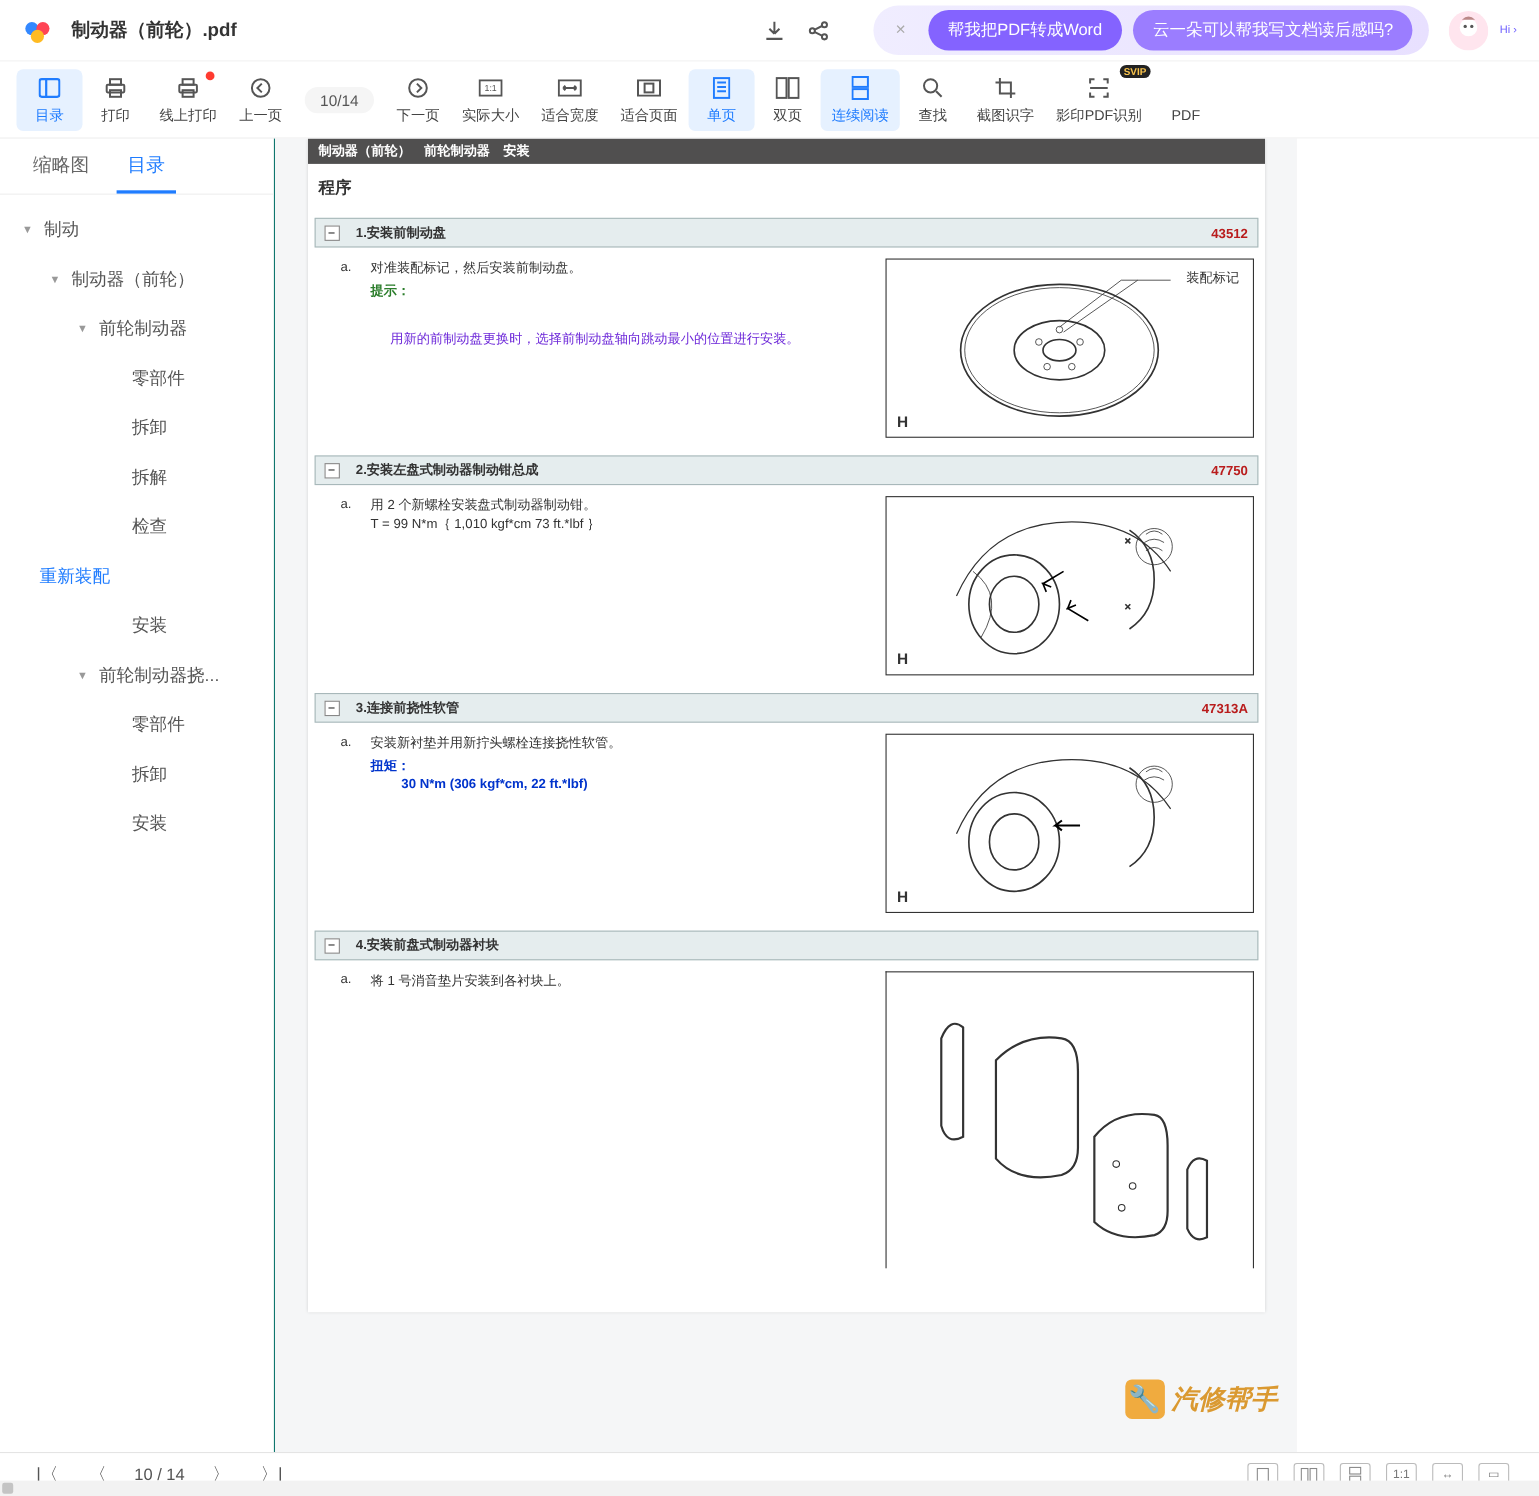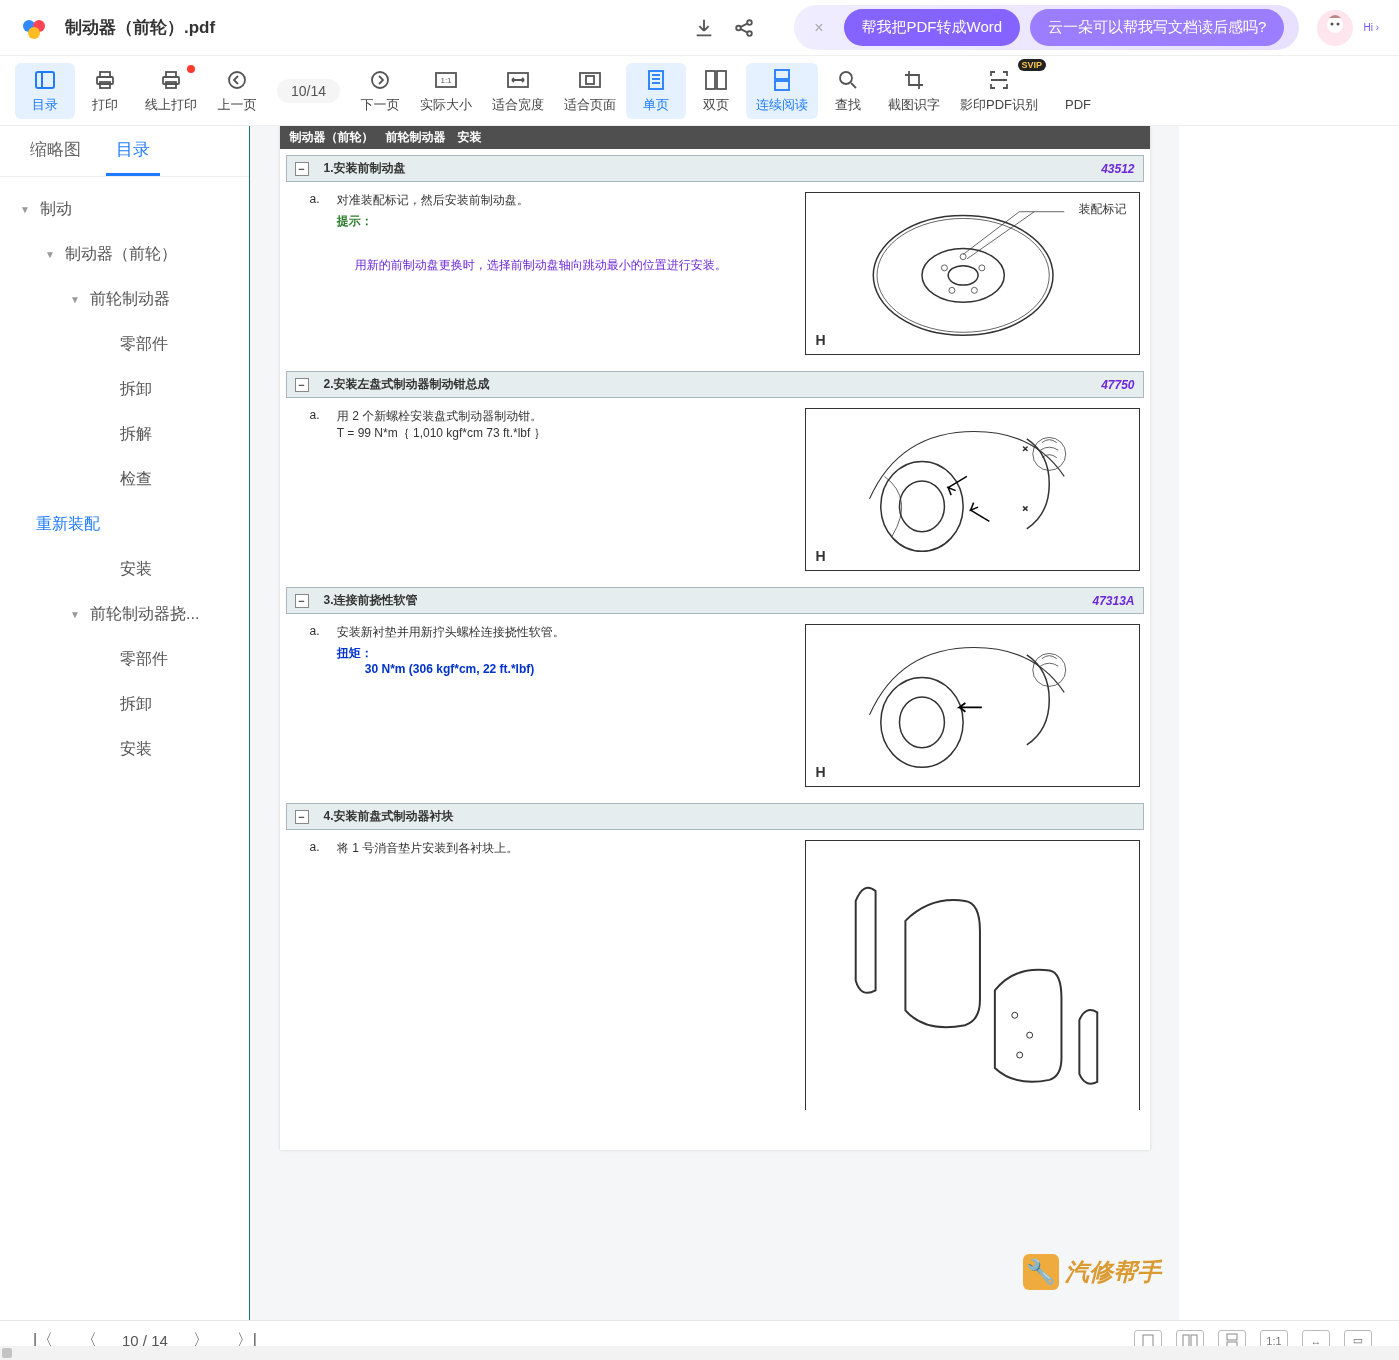--- a/index.html
+++ b/index.html
@@ -42,21 +42,21 @@
   .tree-item.current { color: #1f7cff; padding-left: 36px; }
 
   .docview { flex: 1; background: #f5f6f7; overflow: auto; padding: 0 20px; position: relative; }
   .page { width: 870px; background: #fff; margin: 0 auto; box-shadow: 0 0 3px rgba(0,0,0,0.15); padding-bottom: 30px; }
   .page-header-bar { background: #504f4f; color: #fff; font-size: 12px; padding: 3px 10px; display: flex; font-weight: bold; }
   .page-header-bar span { margin-right: 12px; }
   .sec-title { font-size: 15px; font-weight: bold; padding: 12px 10px; }
   .step-bar { background: #e5edee; border: 1px solid #a8b8ba; display: flex; align-items: center; padding: 4px 8px; margin: 6px 6px 0 6px; font-size: 12px; font-weight: bold; }
   .step-bar .col-icon { width: 14px; height: 14px; border: 1px solid #888; background: #fff; display: flex; align-items: center; justify-content: center; font-size: 11px; margin-right: 15px; color: #555; }
   .step-bar .step-label { flex: 1; }
-  .step-bar .step-code { color: #6d28d9; font-weight: bold; font-style: italic; }
+  .step-bar .step-code { color: #b91c1c; font-weight: bold; }
   .step-body { display: flex; padding: 10px 10px 10px 30px; font-size: 12px; justify-content: space-between; }
   .step-body .txt-col { flex: 1; padding-right: 20px; }
   .step-body .txt-col .amark { color: #333; display: inline-block; width: 24px; vertical-align: top; }
   .step-body .txt-col .body-text { display: inline-block; width: calc(100% - 30px); vertical-align: top; }
   .hint-label { color: #2b7d2b; font-weight: bold; margin-top: 4px; }
   .hint-body { color: #6d28d9; margin-left: 18px; margin-top: 27px; }
   .torque-label { color: #0033cc; font-weight: bold; margin-top: 4px; }
   .torque-val { color: #0033cc; font-weight: bold; margin-left: 28px; }
   .step-body .fig-col { width: 335px; }
   .fig-box { border: 1px solid #333; height: 163px; position: relative; background: #fff; }
@@ -315,20 +315,21 @@
       </div>
   </div>
 
   <div class="docview">
     <div class="page">
       <div class="page-header-bar">
         <span>制动器（前轮）</span>
         <span>前轮制动器</span>
         <span>安装</span>
       </div>
+      <div class="sec-title">程序</div>
 
       <div class="step-bar">
         <div class="col-icon">−</div>
         <div class="step-label"><span>1.</span><span>安装前制动盘</span></div>
         <div class="step-code">43512</div>
       </div>
       <div class="step-body">
         <div class="txt-col">
           <span class="amark">a.</span>
           <span class="body-text">

